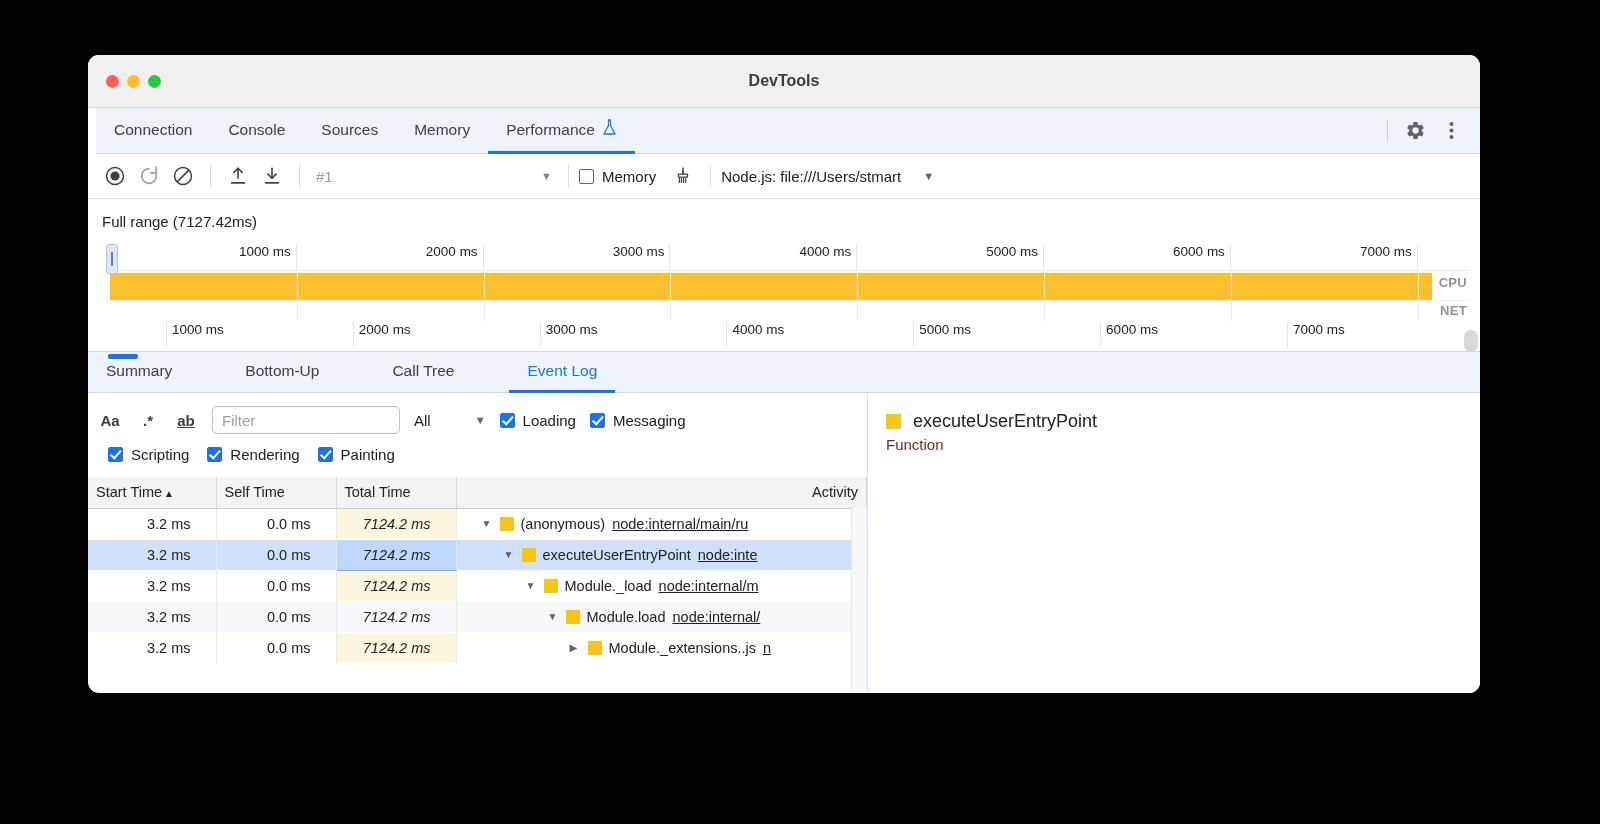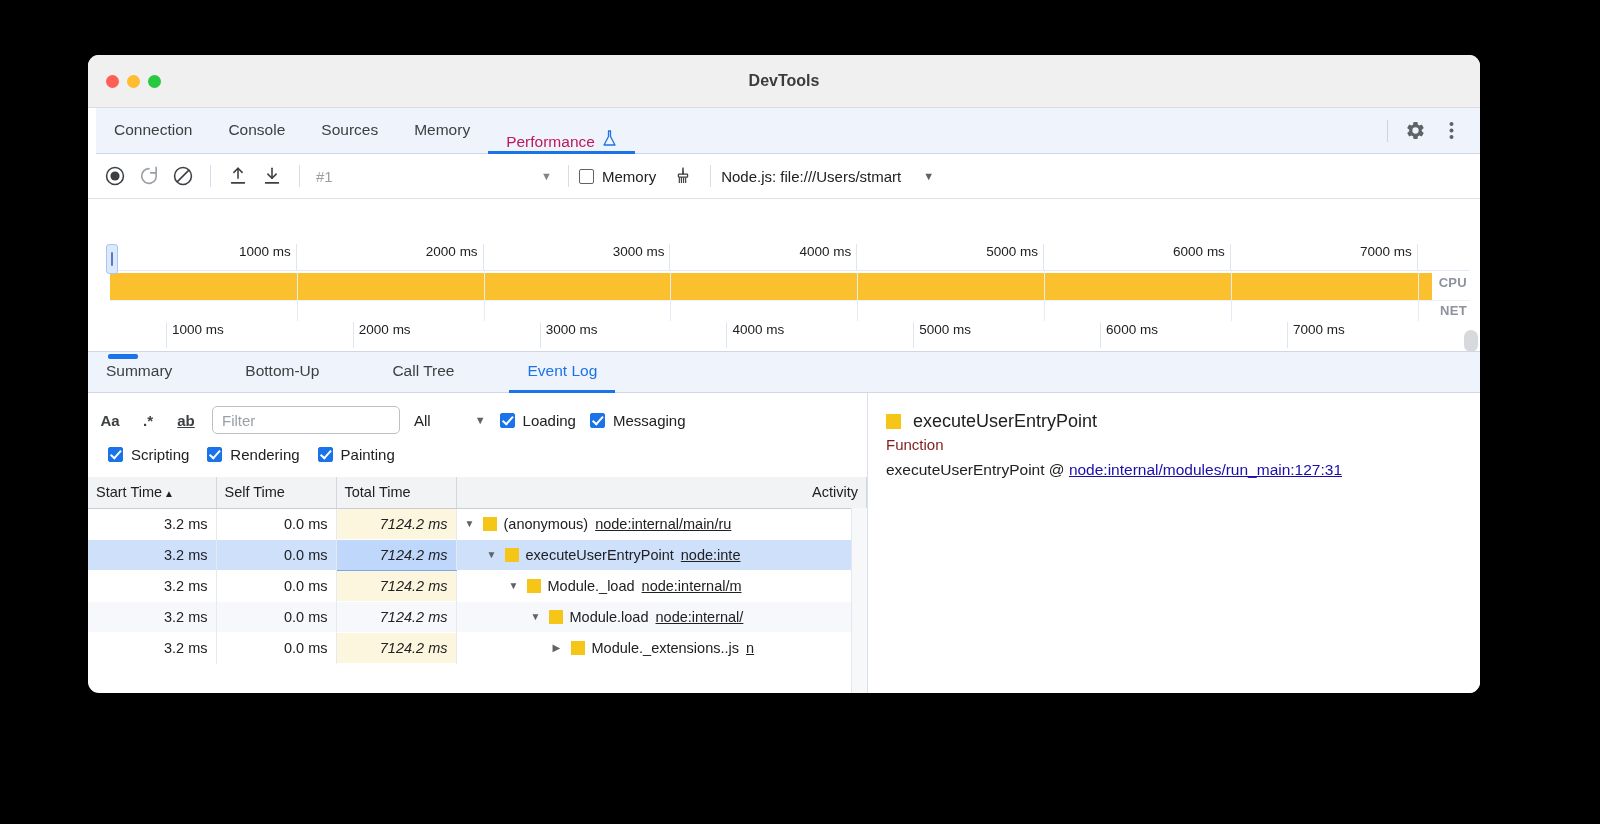--- a/index.html
+++ b/index.html
@@ -47,21 +47,21 @@
     margin-left: 8px;
   }
   .tab {
     display: flex; align-items: center; gap: 7px;
     padding: 0 18px;
     font-size: 15.5px; color: #3c4043;
     cursor: default;
     border-bottom: 3px solid transparent;
     margin-bottom: -1px;
   }
-  .tab.active { color: #be185d; border-bottom-color: #1a73e8; align-items: flex-end; }
+  .tab.active { color: #404040; border-bottom-color: #1a73e8; }
   .tabbar-right {
     margin-left: auto; display: flex; align-items: center;
     gap: 2px; padding-right: 12px;
   }
   .tb-sep { width: 1px; height: 22px; background: #c6d4ea; margin: 0 8px; }
   .icon-btn {
     width: 34px; height: 34px;
     display: flex; align-items: center; justify-content: center;
     cursor: default;
   }
@@ -196,21 +196,21 @@
   table.evt { width: 100%; border-collapse: collapse; table-layout: fixed; }
   table.evt th {
     background: #f1f3f4;
     border-bottom: 1px solid #c9ced6;
     border-right: 1px solid #d3d8e0;
     font-size: 14.5px; font-weight: normal; color: #202124;
     height: 31px; padding: 0 8px; text-align: right;
   }
   table.evt th.num { text-align: left; margin-left: 37px; }
   table.evt td {
-    height: 31px; padding: 0 8px;
+    height: 31px; padding: 0 25px;
     font-size: 14.5px; color: #202124;
     border-right: 1px solid #e6e9ee;
     border-bottom: 1px solid transparent;
     white-space: nowrap; overflow: hidden;
   }
   table.evt td.num { text-align: right; }
   tr.alt td { background: #f6f8fb; }
   tr.sel td { background: #cfe0fb; }
   td.total {
     background: #fdf6df;
@@ -341,20 +341,21 @@
         </svg>
     </span>
     <span class="tsep"></span>
     <div class="node-sel">
       <span>Node.js: file:///Users/stmart</span>
       <span class="caret" style="color:#5f6368;font-size:11px">▼</span>
     </div>
   </div>
 
   <div class="overview">
+    <div class="full-range">Full range (7127.42ms)</div>
     <div class="ruler-wrap">
       <div class="ruler top" id="ruler-top">
           <div class="tick" style="left: 0%; width: 13.7363%;">1000 ms</div>
           <div class="tick" style="left: 13.7363%; width: 13.7363%;">2000 ms</div>
           <div class="tick" style="left: 27.4725%; width: 13.7363%;">3000 ms</div>
           <div class="tick" style="left: 41.2088%; width: 13.7363%;">4000 ms</div>
           <div class="tick" style="left: 54.9451%; width: 13.7363%;">5000 ms</div>
           <div class="tick" style="left: 68.6813%; width: 13.7363%;">6000 ms</div>
           <div class="tick" style="left: 82.4176%; width: 13.7363%;">7000 ms</div>
         </div>
@@ -540,19 +541,16 @@
           <div class="vscroll"></div>
         </div>
       </div>
 
       <div class="right-pane">
         <div class="det-title">
           <span class="det-sw"></span>
           <span>executeUserEntryPoint</span>
         </div>
         <div class="det-sub">Function</div>
-        <div class="det-row">
-          <span>executeUserEntryPoint @ </span><a href="#">node:internal/modules/run_main:127:31</a>
-        </div>
       </div>
     </div>
   </div>
 </div>
 
 </body></html>

